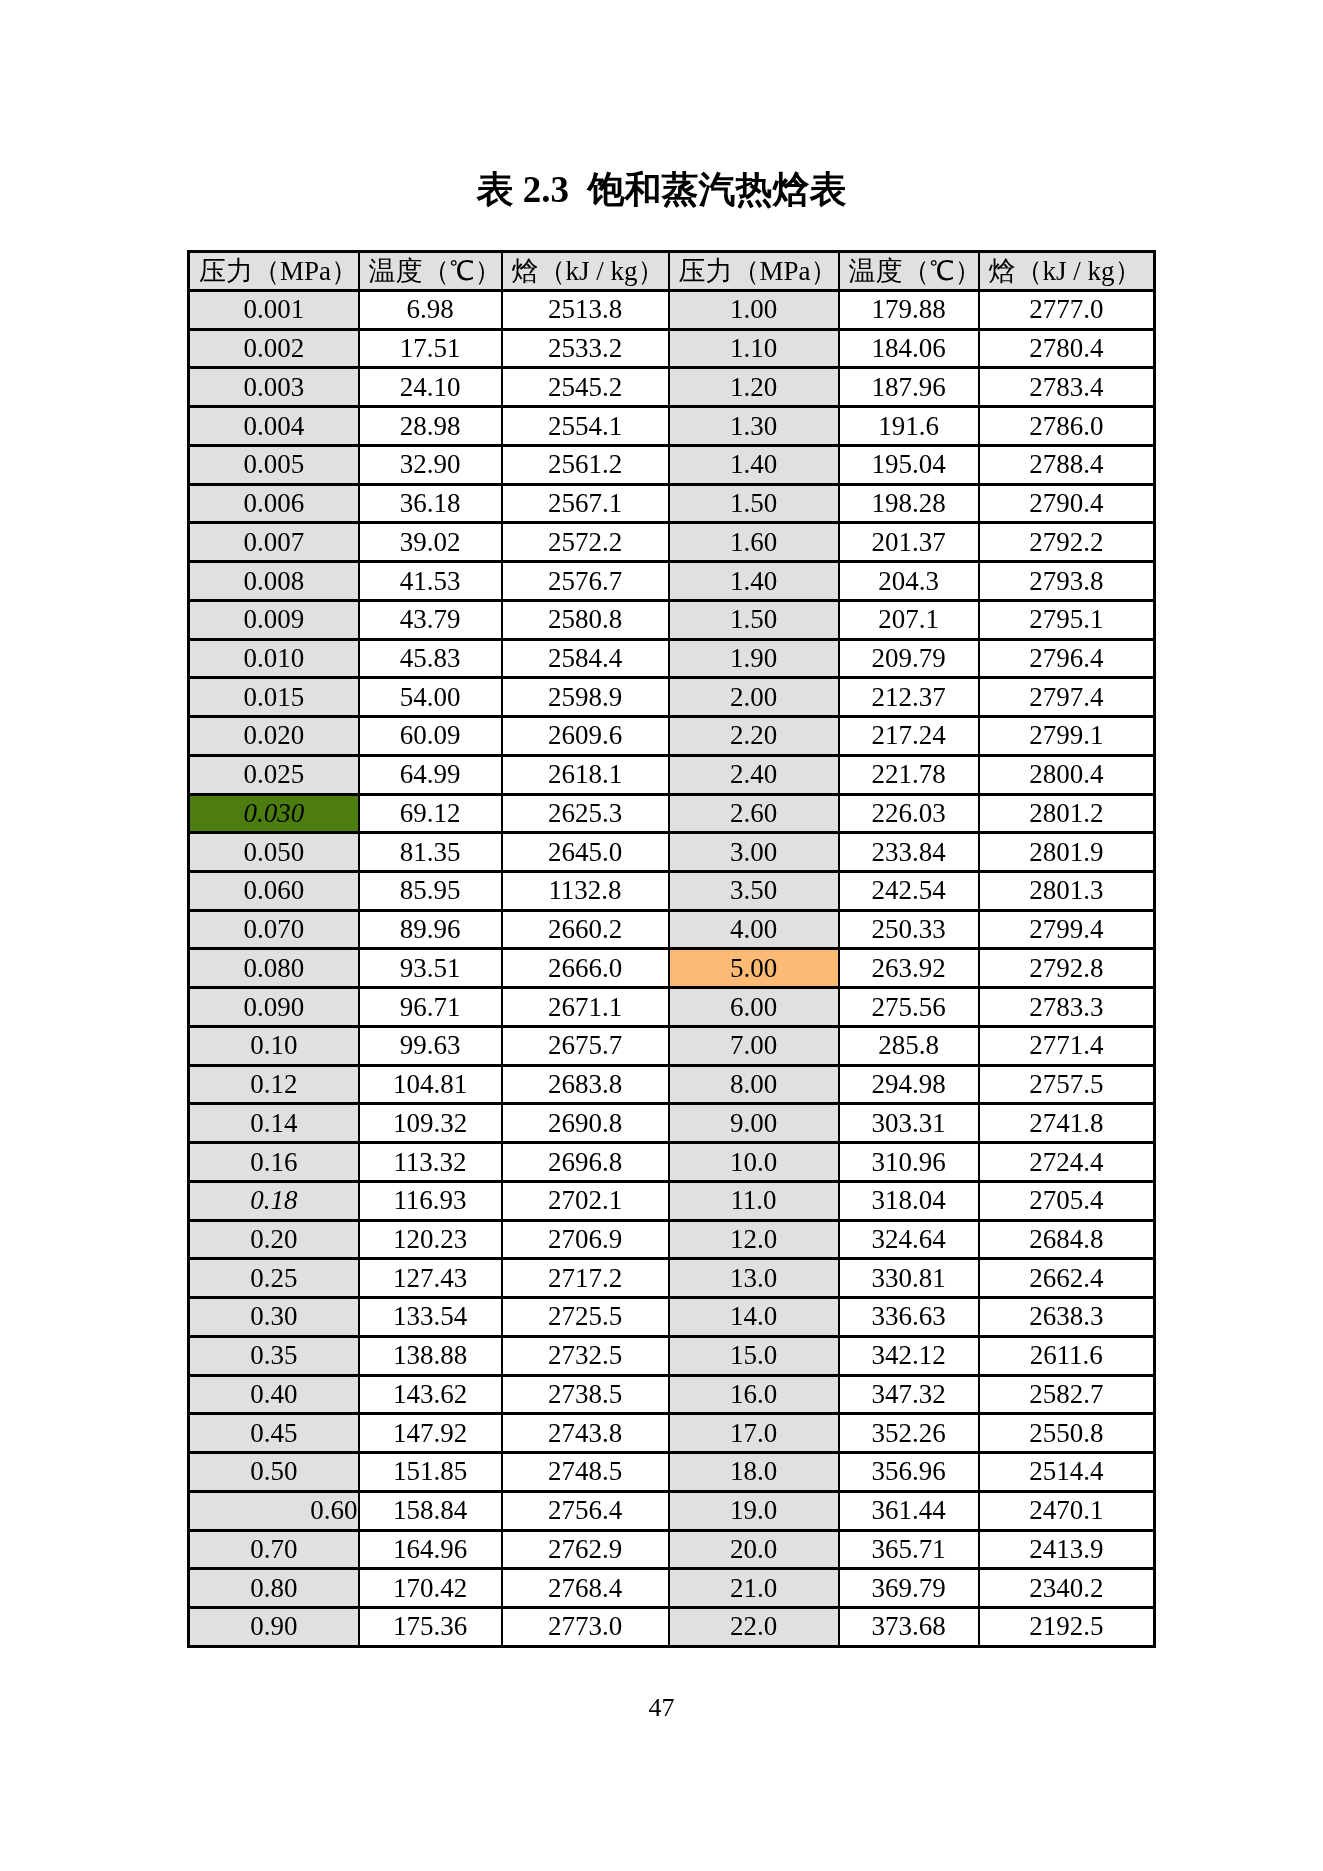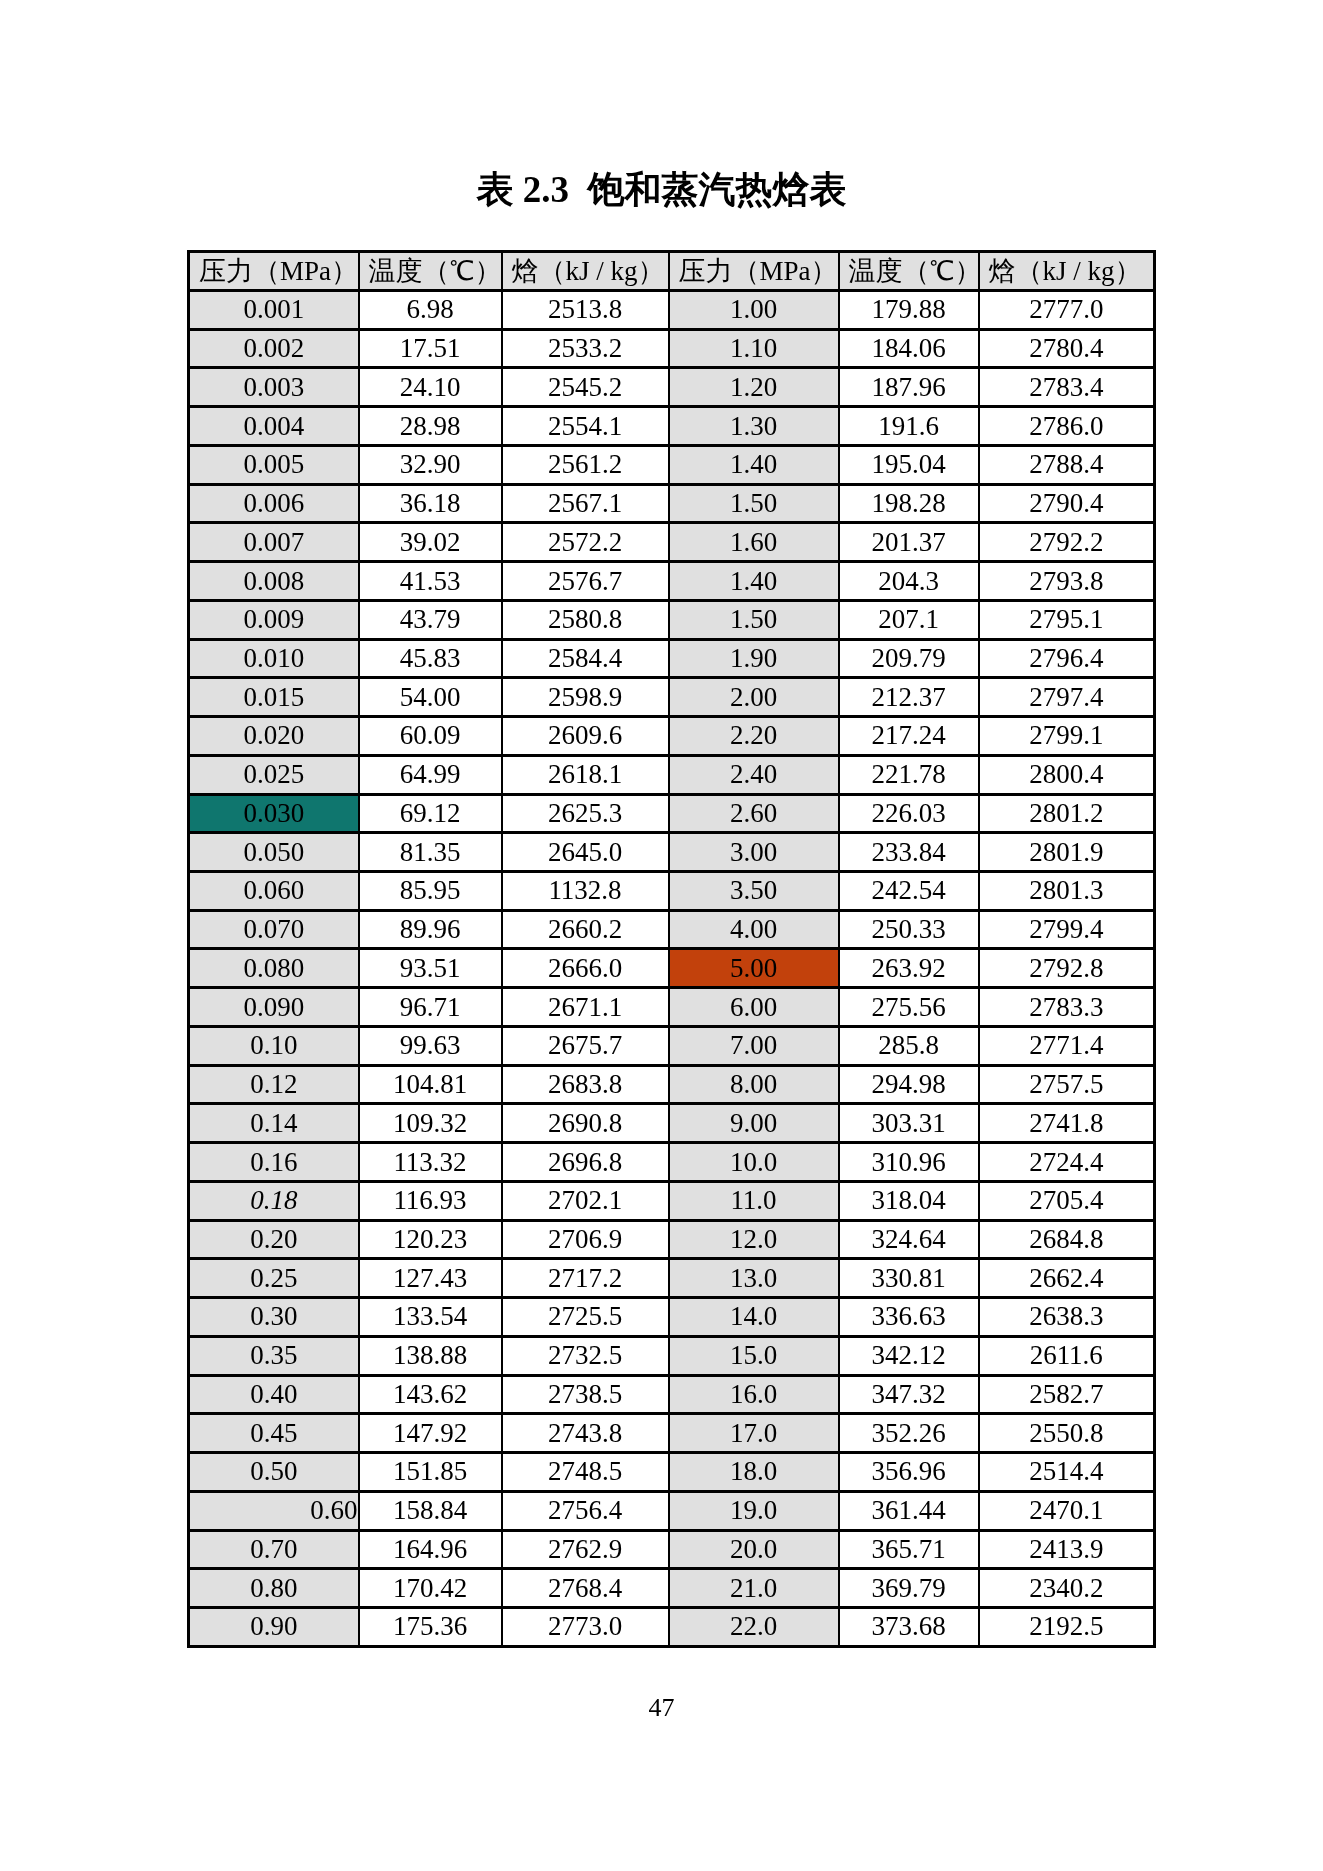--- a/index.html
+++ b/index.html
@@ -196,21 +196,21 @@
         </tr>
         <tr>
           <td class="shaded" style="background: rgb(224, 224, 224);">0.025</td>
           <td>64.99</td>
           <td>2618.1</td>
           <td class="shaded" style="background: rgb(224, 224, 224);">2.40</td>
           <td>221.78</td>
           <td>2800.4</td>
         </tr>
         <tr>
-          <td class="shaded" style="background: #0f766e;">0.030</td>
+          <td class="shaded" style="background: #4d7c0f; font-style: italic;">0.030</td>
           <td>69.12</td>
           <td>2625.3</td>
           <td class="shaded" style="background: rgb(224, 224, 224);">2.60</td>
           <td>226.03</td>
           <td>2801.2</td>
         </tr>
         <tr>
           <td class="shaded" style="background: rgb(224, 224, 224);">0.050</td>
           <td>81.35</td>
           <td>2645.0</td>
@@ -231,21 +231,21 @@
           <td>89.96</td>
           <td>2660.2</td>
           <td class="shaded" style="background: rgb(224, 224, 224);">4.00</td>
           <td>250.33</td>
           <td>2799.4</td>
         </tr>
         <tr>
           <td class="shaded" style="background: rgb(224, 224, 224);">0.080</td>
           <td>93.51</td>
           <td>2666.0</td>
-          <td class="shaded" style="background: #c2410c;">5.00</td>
+          <td class="shaded" style="background: #fdba74;">5.00</td>
           <td>263.92</td>
           <td>2792.8</td>
         </tr>
         <tr>
           <td class="shaded" style="background: rgb(224, 224, 224);">0.090</td>
           <td>96.71</td>
           <td>2671.1</td>
           <td class="shaded" style="background: rgb(224, 224, 224);">6.00</td>
           <td>275.56</td>
           <td>2783.3</td>

